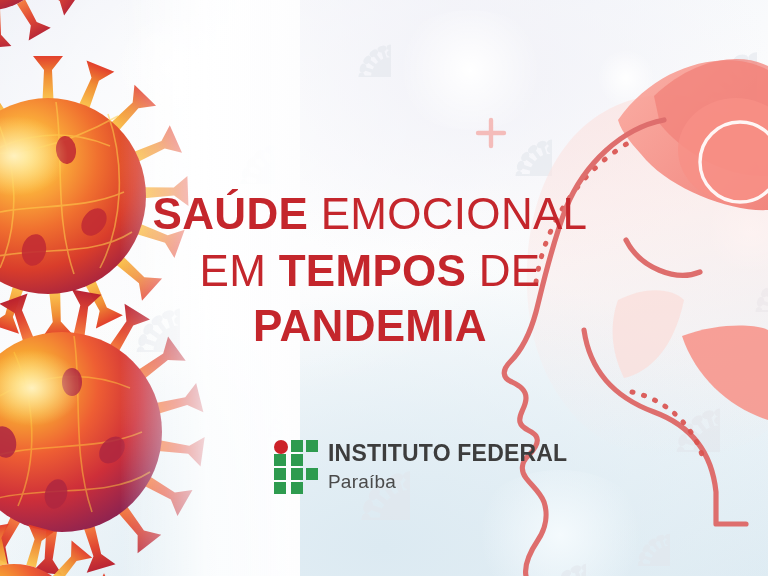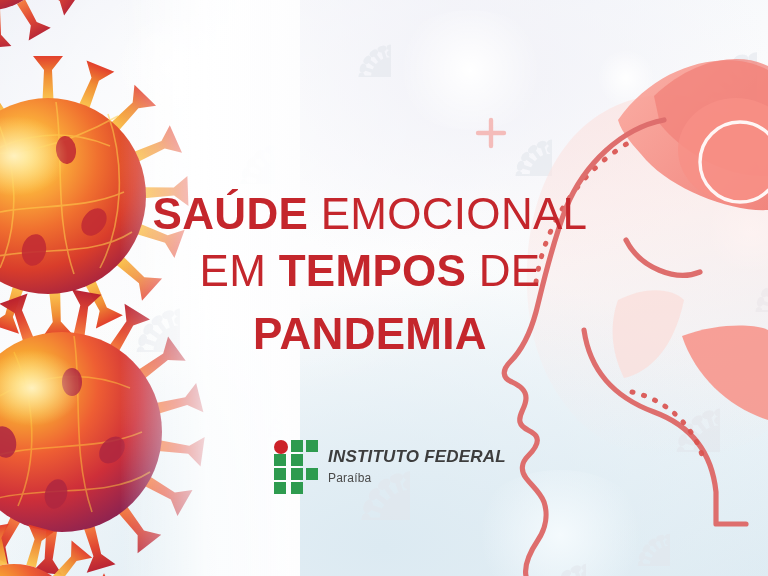--- a/index.html
+++ b/index.html
@@ -43,40 +43,40 @@
     left:140px; top:192px;
     width:460px;
     text-align:center;
     line-height:1.02;
     color:#C4262C;
     user-select:none;
   }
   #title-block .tline { display:block; white-space:nowrap; }
   #l1 { font-size:44px; letter-spacing:.3px; }
   #l2 { font-size:44px; letter-spacing:.3px; margin-top:12px; }
-  #l3 { font-size:44px; letter-spacing:.3px; margin-top:18px; font-weight:bold; }
+  #l3 { font-size:44px; letter-spacing:.3px; margin-top:10px; font-weight:bold; }
   .bd { font-weight:bold; }
   .rg { font-weight:normal; }
 
   
   #logo {
     position:absolute;
     left:274px; top:440px;
     display:flex; align-items:center; gap:10px;
   }
   #logo-mark { width:44px; height:54px; display:block; }
   #logo-text { line-height:1; padding-bottom:2px; }
   #logo-title {
     display:block;
-    font-size:17px; font-weight:bold;
-    color:#3d3d3d; letter-spacing:.2px;font-style:italic;
+    font-size:23px; font-weight:bold;
+    color:#3d3d3d; letter-spacing:.2px;
   }
   #logo-sub {
     display:block;
-    font-size:12px; font-weight:normal;
+    font-size:19px; font-weight:normal;
     color:#4a4a4a; letter-spacing:.2px;
     margin-top:7px;
   }
 </style>
 </head>
 <body>
 
 <div id="poster">
 
   <div class="blob" style="left:390px;top:10px;width:160px;height:120px;background:radial-gradient(circle,#ffffff 0%,rgba(255,255,255,0) 70%);"></div>

